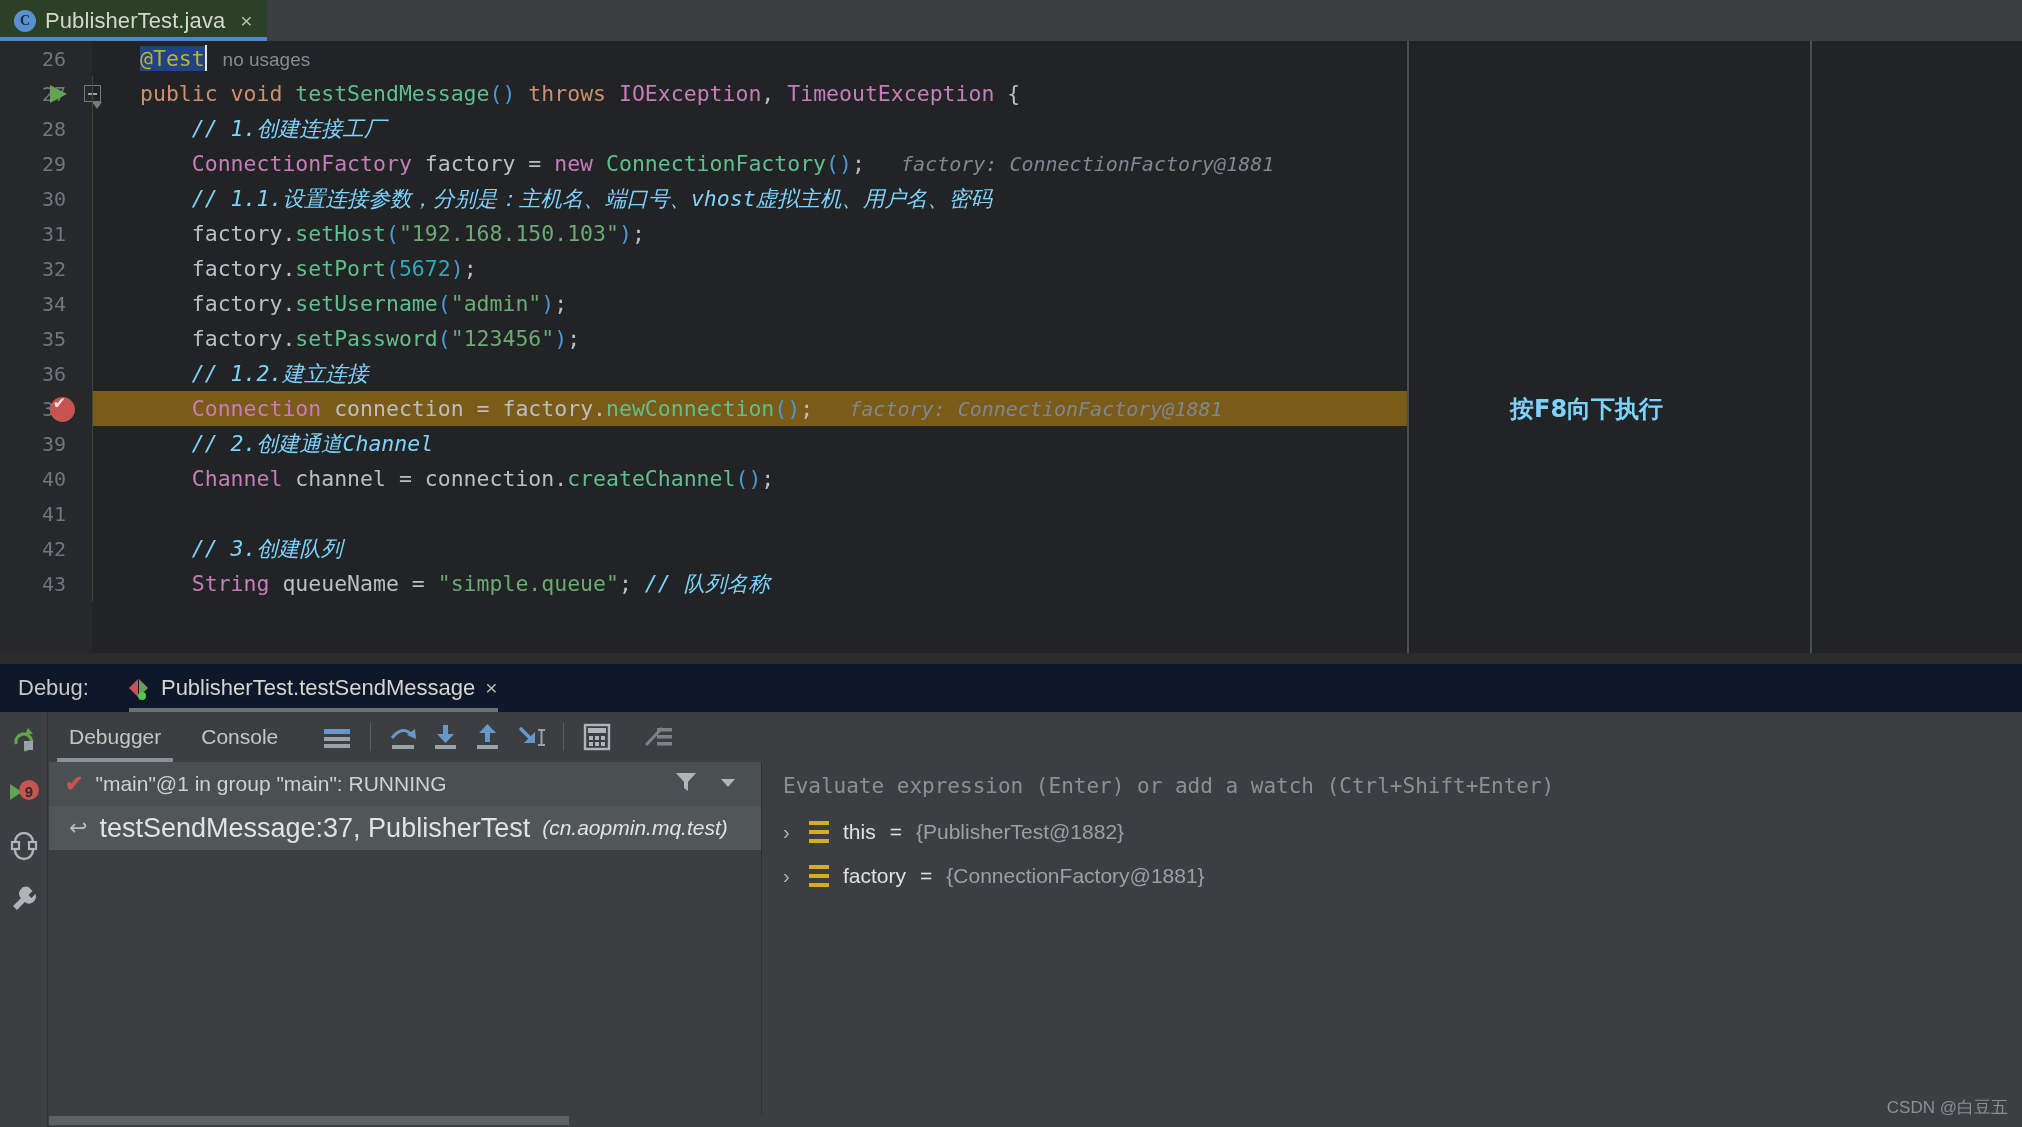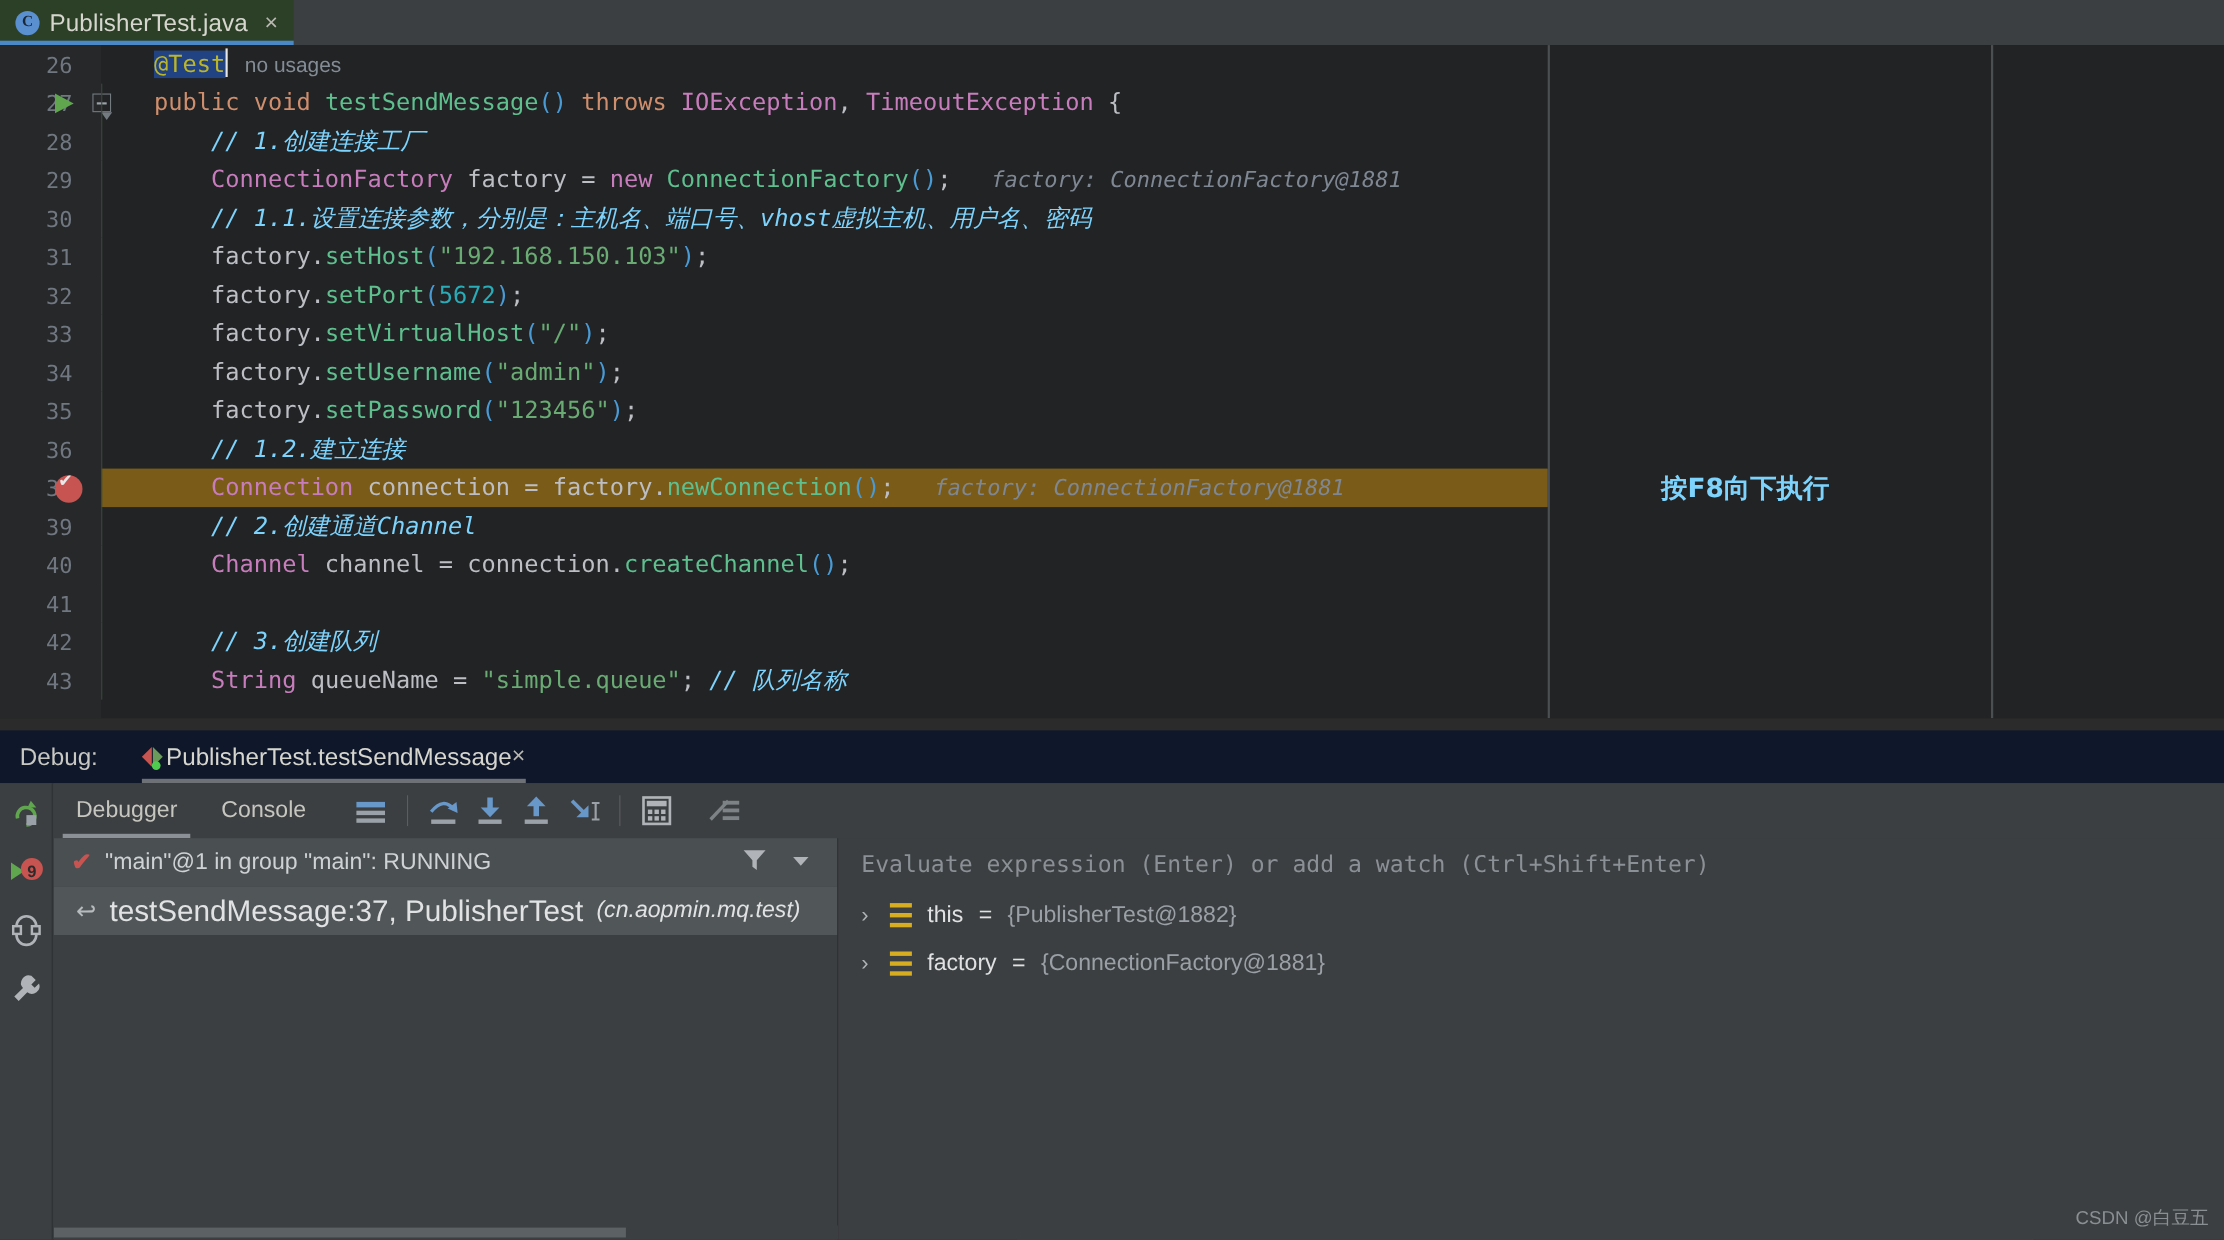--- a/index.html
+++ b/index.html
@@ -127,21 +127,21 @@
     font-size:18px; font-weight:bold; line-height:1;
   }
 
   
   .dbg-header{
     position:absolute; left:0; top:664px; width:2022px; height:48px;
     background:#0f172a; display:flex; align-items:center;
   }
   .dbg-title{ color:#c8c8c2; font-size:22px; margin-left:18px; }
   .dbg-tab{
-    display:flex; align-items:center; margin-left:40px;
+    display:flex; align-items:center; gap:10px; margin-left:40px;
     position:relative; height:48px; cursor:pointer;
   }
   .dbg-tab::after{
     content:""; position:absolute; left:0; right:0; bottom:0; height:4px;
     background:#6e7276;
   }
   .dbg-tab-label{ color:#d6d6cf; font-size:22px; }
   .dbg-tab-close{ color:#b9b9b2; font-size:21px; }
   .dbgico{ position:relative; width:22px; height:22px; }
   .dbgico .l{
@@ -279,21 +279,20 @@
     <div class="editor-rightpane"></div>
     <div class="editor-split"></div>
     <div class="code-rows" id="code-rows">
         <div class="row"><div class="lnum">26</div><div class="gutter-icons"></div><div class="fold-col" style="background: transparent;"></div><div class="code"><span class="ann sel-at">@Test</span><span class="caret"></span><span class="usage">   no usages</span></div></div>
         <div class="row"><div class="lnum">27</div><div class="gutter-icons"><span class="run-tri"></span><span class="fold-box"></span><span class="fold-tail"></span></div><div class="fold-col"></div><div class="code"><span class="kw">public </span><span class="kw">void </span><span class="mthg">testSendMessage</span><span class="paren">()</span><span class="kw"> throws </span><span class="type">IOException</span><span class="pln">, </span><span class="type">TimeoutException</span><span class="pln"> {</span></div></div>
         <div class="row"><div class="lnum">28</div><div class="gutter-icons"></div><div class="fold-col"></div><div class="code"><span class="cmt">    // 1.创建连接工厂</span></div></div>
         <div class="row"><div class="lnum">29</div><div class="gutter-icons"></div><div class="fold-col"></div><div class="code"><span class="pln">    </span><span class="type">ConnectionFactory</span><span class="pln"> factory </span><span class="pln">= </span><span class="kw2">new </span><span class="mthg">ConnectionFactory</span><span class="paren">()</span><span class="pln">;</span><span class="hint">   factory: ConnectionFactory@1881</span></div></div>
         <div class="row"><div class="lnum">30</div><div class="gutter-icons"></div><div class="fold-col"></div><div class="code"><span class="cmt">    // 1.1.设置连接参数，分别是：主机名、端口号、vhost虚拟主机、用户名、密码</span></div></div>
         <div class="row"><div class="lnum">31</div><div class="gutter-icons"></div><div class="fold-col"></div><div class="code"><span class="pln">    factory.</span><span class="mthg">setHost</span><span class="paren">(</span><span class="str">"192.168.150.103"</span><span class="paren">)</span><span class="pln">;</span></div></div>
         <div class="row"><div class="lnum">32</div><div class="gutter-icons"></div><div class="fold-col"></div><div class="code"><span class="pln">    factory.</span><span class="mthg">setPort</span><span class="paren">(</span><span class="num">5672</span><span class="paren">)</span><span class="pln">;</span></div></div>
-        <div class="row"><div class="lnum">33</div><div class="gutter-icons"></div><div class="fold-col"></div><div class="code"><span class="pln">    factory.</span><span class="mthg">setVirtualHost</span><span class="paren">(</span><span class="str">"/"</span><span class="paren">)</span><span class="pln">;</span></div></div>
         <div class="row"><div class="lnum">34</div><div class="gutter-icons"></div><div class="fold-col"></div><div class="code"><span class="pln">    factory.</span><span class="mthg">setUsername</span><span class="paren">(</span><span class="str">"admin"</span><span class="paren">)</span><span class="pln">;</span></div></div>
         <div class="row"><div class="lnum">35</div><div class="gutter-icons"></div><div class="fold-col"></div><div class="code"><span class="pln">    factory.</span><span class="mthg">setPassword</span><span class="paren">(</span><span class="str">"123456"</span><span class="paren">)</span><span class="pln">;</span></div></div>
         <div class="row"><div class="lnum">36</div><div class="gutter-icons"></div><div class="fold-col"></div><div class="code"><span class="cmt">    // 1.2.建立连接</span></div></div>
         <div class="row hl"><div class="rowfill"></div><div class="lnum">37</div><div class="gutter-icons"><span class="bp"></span><span class="bp-check">✔</span></div><div class="fold-col"></div><div class="code"><span class="pln">    </span><span class="type">Connection</span><span class="pln"> connection </span><span class="pln">= factory.</span><span class="mthg">newConnection</span><span class="paren">()</span><span class="pln">;</span><span class="hint">   factory: ConnectionFactory@1881</span></div><div class="annot">按F8向下执行</div></div>
         <div class="row"><div class="lnum">39</div><div class="gutter-icons"></div><div class="fold-col"></div><div class="code"><span class="cmt">    // 2.创建通道Channel</span></div></div>
         <div class="row"><div class="lnum">40</div><div class="gutter-icons"></div><div class="fold-col"></div><div class="code"><span class="pln">    </span><span class="type">Channel</span><span class="pln"> channel </span><span class="pln">= connection.</span><span class="mthg">createChannel</span><span class="paren">()</span><span class="pln">;</span></div></div>
         <div class="row"><div class="lnum">41</div><div class="gutter-icons"></div><div class="fold-col"></div><div class="code"></div></div>
         <div class="row"><div class="lnum">42</div><div class="gutter-icons"></div><div class="fold-col"></div><div class="code"><span class="cmt">    // 3.创建队列</span></div></div>
         <div class="row"><div class="lnum">43</div><div class="gutter-icons"></div><div class="fold-col"></div><div class="code"><span class="pln">    </span><span class="type">String</span><span class="pln"> queueName </span><span class="pln">= </span><span class="str">"simple.queue"</span><span class="pln">; </span><span class="cmt">// 队列名称</span></div></div>
       </div>

